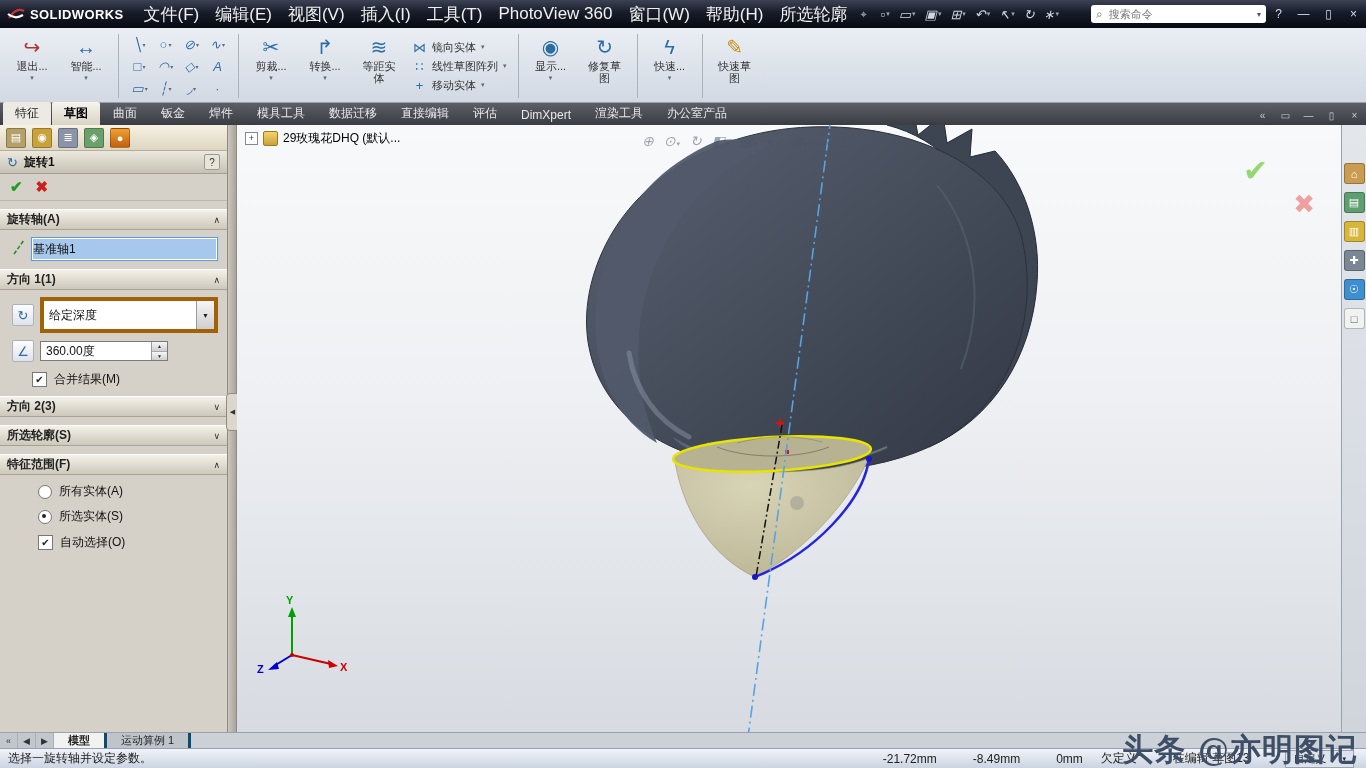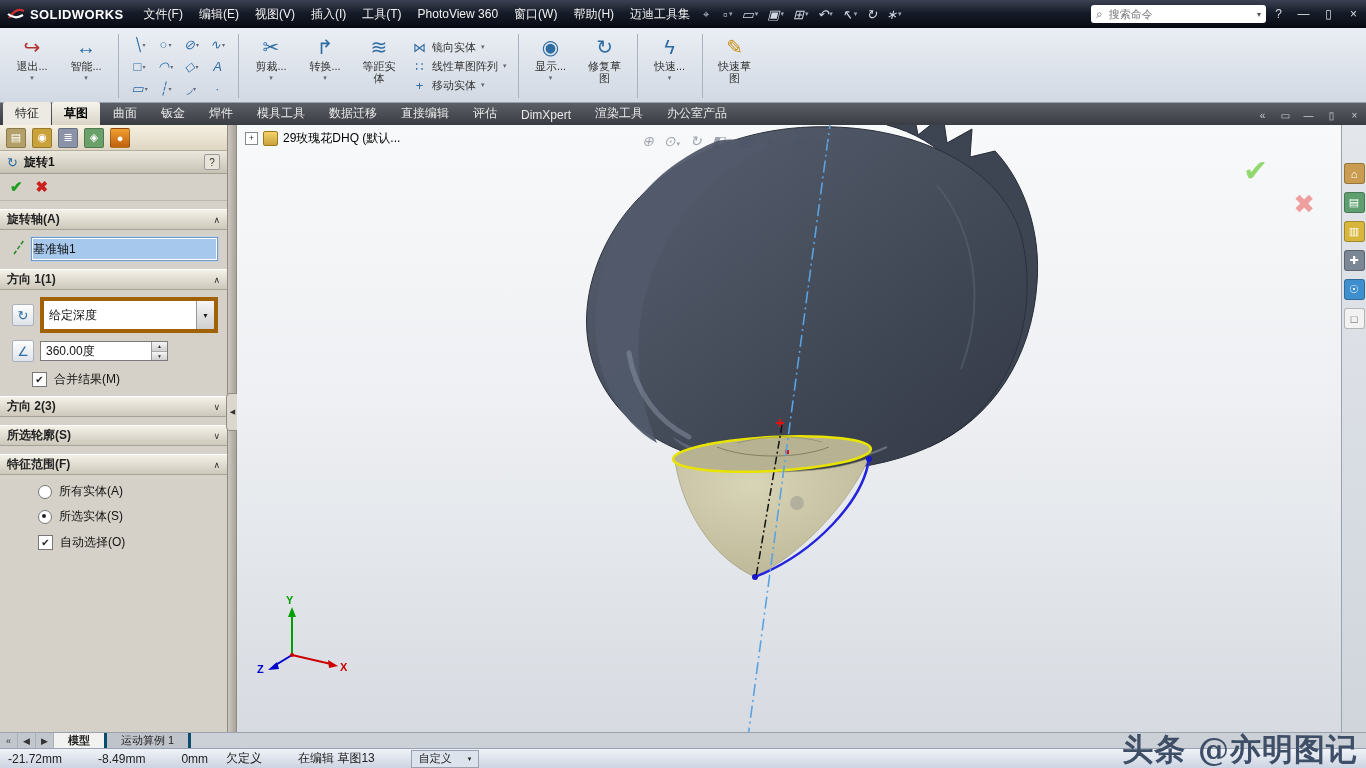--- a/index.html
+++ b/index.html
@@ -3,21 +3,21 @@
 <meta charset="utf-8">
 <style>
   html,body{margin:0;padding:0;}
   body{font-family:"Liberation Sans",sans-serif;}
   .app{position:relative;width:1366px;height:768px;overflow:hidden;background:#d5d1c8;font-size:12px;color:#111;}
 
   
   .tb{position:absolute;left:0;top:0;width:100%;height:28px;background:linear-gradient(180deg,#3c4254 0%,#171c29 45%,#070a12 100%);display:flex;align-items:center;color:#eee;box-sizing:border-box;}
   .logo{display:flex;align-items:center;gap:5px;padding:0 12px 0 7px;}
   .logo-text{font-weight:bold;font-size:13px;letter-spacing:.4px;color:#fff;}
-  .mi{padding:0 8px;font-size:12px;color:#f0f0f0;cursor:default;white-space:nowrap;}
+  .mi{padding:0 8px;font-size:17px;color:#f0f0f0;cursor:default;white-space:nowrap;}
   .pin{color:#b8c0cc;margin:0 5px;font-size:11px;}
   .qat{display:flex;align-items:center;gap:3px;margin-left:6px;}
   .qbtn{display:flex;align-items:center;color:#cfd6e2;font-size:13px;padding:1px 3px;}
   .qbtn em{font-style:normal;font-size:7px;color:#9aa4b4;margin-left:1px;}
   .search{margin-left:auto;display:flex;align-items:center;background:#fff;border-radius:3px;height:18px;width:165px;padding:0 5px;gap:4px;color:#666;}
   .search .sic{font-size:12px;color:#777;}
   .search input{border:none;outline:none;flex:1;font-size:11px;width:90px;color:#333;background:transparent;font-family:inherit;}
   .sdd{font-size:8px;color:#555;}
   .winb{width:25px;text-align:center;color:#d8dde6;font-size:12px;}
 
@@ -139,21 +139,21 @@
       <span class="logo-text">SOLIDWORKS</span>
     </div>
     <span class="mi">文件(F)</span>
     <span class="mi">编辑(E)</span>
     <span class="mi">视图(V)</span>
     <span class="mi">插入(I)</span>
     <span class="mi">工具(T)</span>
     <span class="mi">PhotoView 360</span>
     <span class="mi">窗口(W)</span>
     <span class="mi">帮助(H)</span>
-    <span class="mi">迈迪工具集</span>
+    <span class="mi">所选轮廓</span>
     <span class="pin">⌖</span>
     <div class="qat">
       <span class="qbtn">
           <i>▫</i>
           <em>▾</em>
         </span>
       <span class="qbtn">
           <i>▭</i>
           <em>▾</em>
         </span>
@@ -523,20 +523,21 @@
 
   <div class="doctabs">
     <span class="dnav">«</span>
     <span class="dnav">◀</span>
     <span class="dnav">▶</span>
     <span class="dtab active">模型</span>
     <span class="dtab">运动算例 1</span>
   </div>
 
   <div class="statusbar">
+    <span class="msg">选择一旋转轴并设定参数。</span>
     <span class="sval">-21.72mm</span>
     <span class="sval">-8.49mm</span>
     <span class="sval tight">0mm</span>
     <span class="sval">欠定义</span>
     <span class="sval">在编辑 草图13</span>
     <span class="scustom">
       <span>自定义</span>
       <em>▾</em>
     </span>
   </div>

